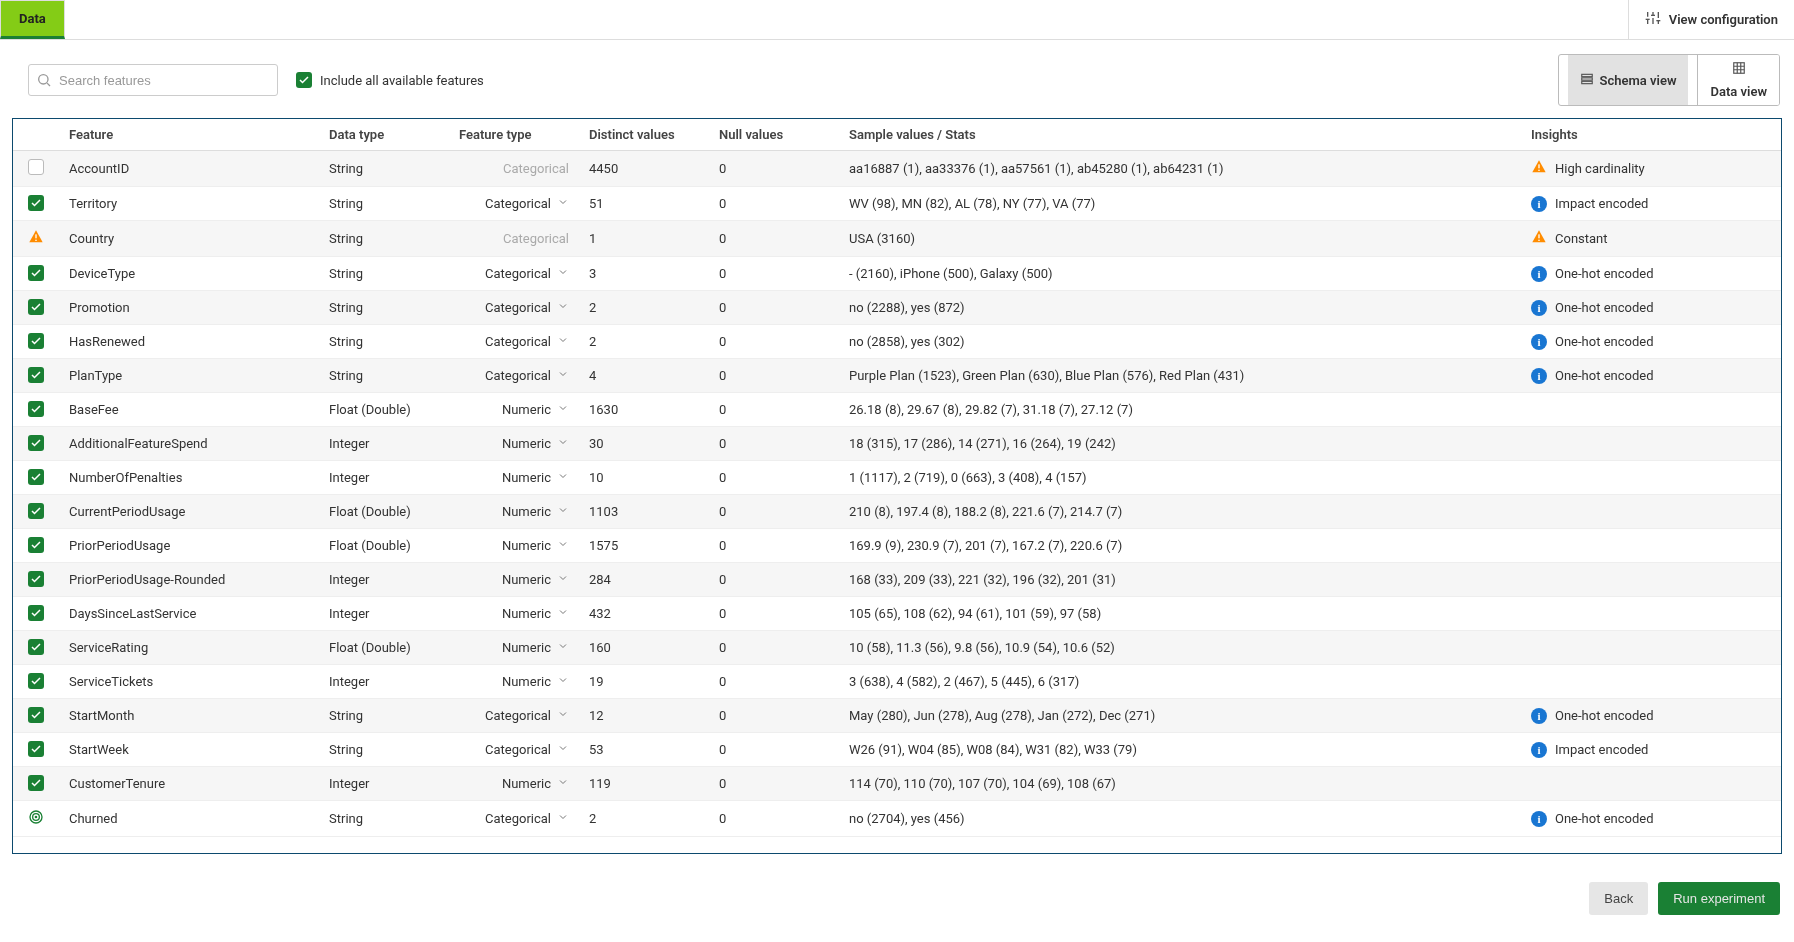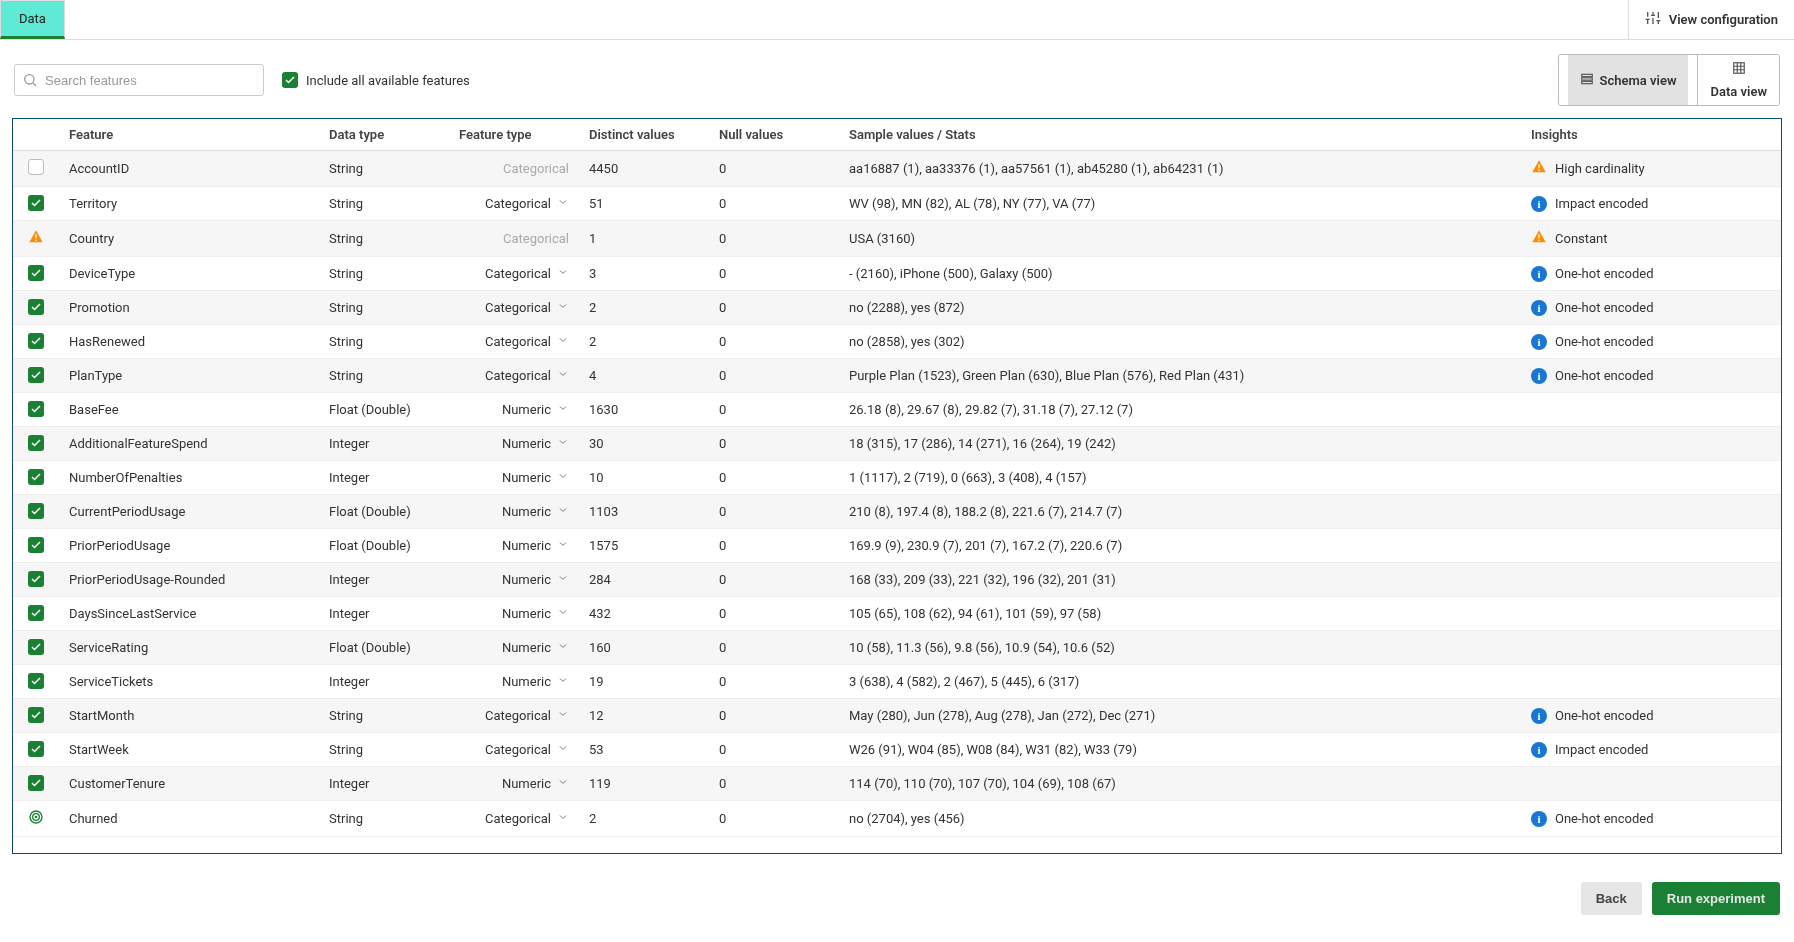--- a/index.html
+++ b/index.html
@@ -1,22 +1,22 @@
 <!DOCTYPE html>
 <html><head>
 <meta charset="utf-8">
 <style>
   * { box-sizing: border-box; margin: 0; padding: 0; }
   body { font-family: -apple-system, BlinkMacSystemFont, "Segoe UI", Roboto, Arial, sans-serif; font-size: 13px; color: #333; background: #fff; }
   .tabs-bar { display: flex; justify-content: space-between; align-items: stretch; border-bottom: 1px solid #ddd; height: 40px; }
   .tabs-left { display: flex; }
-  .tab { padding: 11px 18px; display:flex; align-items:center; border: 1px solid #ddd; border-bottom: none; font-weight: 400; color: #333; background:#5eead4; cursor:pointer; }
+  .tab { padding: 11px 18px; display:flex; align-items:center; border: 1px solid #ddd; border-bottom: none; font-weight: 700; color: #333; background:#84cc16; cursor:pointer; }
   .tab.active { border-bottom: 3px solid #1a8034; color:#222; }
   .view-config { display:flex; align-items:center; gap:8px; padding: 0 16px; border-left:1px solid #ddd; font-weight:600; color:#333; cursor:pointer; }
-  .controls-row { display:flex; align-items:center; justify-content:space-between; padding: 14px 14px 12px 14px; }
+  .controls-row { display:flex; align-items:center; justify-content:space-between; padding: 14px 14px 12px 28px; }
   .controls-left { display:flex; align-items:center; gap:18px; }
   .search-wrap { position:relative; }
   .search-input { width: 250px; height: 32px; padding: 0 10px 0 30px; border:1px solid #ccc; border-radius:3px; font-size:13px; color:#555; }
   .search-input::placeholder { color:#999; }
   .search-icon { position:absolute; left:8px; top:8px; color:#999; }
   .include-wrap { display:flex; align-items:center; gap:8px; }
   .chk { width:16px; height:16px; border-radius:3px; display:inline-flex; align-items:center; justify-content:center; }
   .chk.on { background:#1a8034; }
   .chk.off { background:#fff; border:1px solid #bbb; }
   .chk svg { stroke:#fff; }
@@ -38,21 +38,21 @@
   col.c-sample { width:auto; }
   col.c-insights { width:260px; }
   .ftype-cell { display:flex; align-items:center; justify-content:flex-end; gap:6px; }
   .ftype-text.muted { color:#aaa; }
   .chevron { color:#777; }
   .insight-cell { display:flex; align-items:center; gap:8px; }
   .warn-tri { color:#ff8c00; }
   .info-circ { display:inline-flex; width:16px; height:16px; border-radius:50%; background:#1976d2; color:#fff; align-items:center; justify-content:center; font-weight:700; font-size:11px; font-family:serif; }
   .target-ic { color:#1a8034; }
   .footer-row { display:flex; justify-content:flex-end; gap:10px; padding: 16px 14px 20px 14px; }
-  .btn { padding:8px 14px; border-radius:3px; font-size:13px; font-weight:700; cursor:pointer; border:1px solid transparent; }
+  .btn { padding:8px 14px; border-radius:3px; font-size:13px; font-weight:400; cursor:pointer; border:1px solid transparent; }
   .btn.secondary { background:#e6e6e6; color:#444; }
   .btn.primary { background:#1a8034; color:#e5e5e5; }
   .spacer-row td { height:14px; border:none; }
 </style>
 </head>
 <body>
 
 <div class="tabs-bar">
   <div class="tabs-left">
     <div class="tab active">Data</div>

